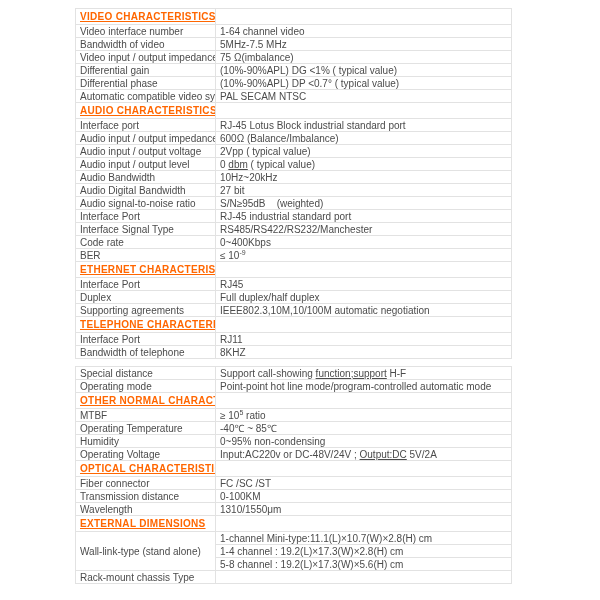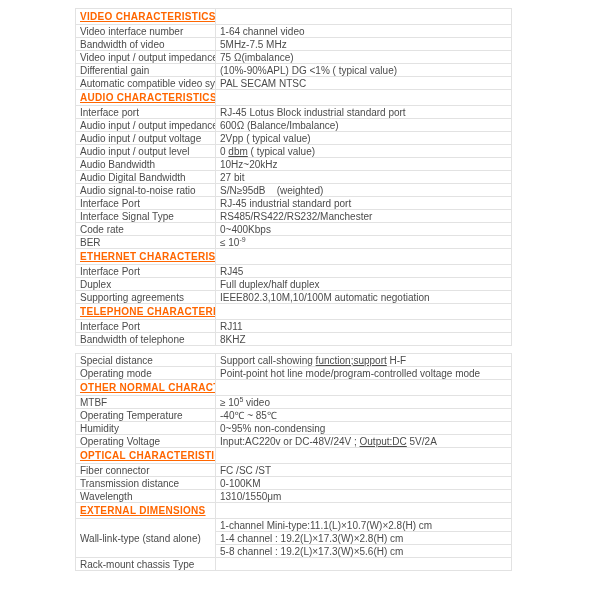--- a/index.html
+++ b/index.html
@@ -51,20 +51,24 @@
         </tr>
         <tr>
           <td class="label-cell">Video input / output impedance</td>
           <td class="value-cell"><span>75 Ω(imbalance)</span></td>
         </tr>
         <tr>
           <td class="label-cell">Differential gain</td>
           <td class="value-cell"><span>(10%-90%APL) DG &lt;1% ( typical value)</span></td>
         </tr>
         <tr>
+          <td class="label-cell">Differential phase</td>
+          <td class="value-cell"><span>(10%-90%APL) DP &lt;0.7° ( typical value)</span></td>
+        </tr>
+        <tr>
           <td class="label-cell">Automatic compatible video system</td>
           <td class="value-cell"><span>PAL SECAM NTSC</span></td>
         </tr>
         <tr>
           <td class="section-cell">AUDIO CHARACTERISTICS</td>
           <td></td>
         </tr>
         <tr>
           <td class="label-cell">Interface port</td>
           <td class="value-cell"><span>RJ-45 Lotus Block industrial standard port</span></td>
@@ -144,29 +148,29 @@
         <col class="c1">
         <col class="c2">
       </colgroup>
     <tbody>
         <tr>
           <td class="label-cell">Special distance</td>
           <td class="value-cell"><span>Support call-showing </span><span class="u">function;support</span><span> H-F</span></td>
         </tr>
         <tr>
           <td class="label-cell">Operating mode</td>
-          <td class="value-cell"><span>Point-point hot line mode/program-controlled voltage mode</span></td>
+          <td class="value-cell"><span>Point-point hot line mode/program-controlled automatic mode</span></td>
         </tr>
         <tr>
           <td class="section-cell">OTHER NORMAL CHARACTERISTICS</td>
           <td></td>
         </tr>
         <tr>
           <td class="label-cell">MTBF</td>
-          <td class="value-cell"><span>≥ 10</span><span class="sup">5</span><span> video</span></td>
+          <td class="value-cell"><span>≥ 10</span><span class="sup">5</span><span> ratio</span></td>
         </tr>
         <tr>
           <td class="label-cell">Operating Temperature</td>
           <td class="value-cell"><span>-40℃ ~ 85℃</span></td>
         </tr>
         <tr>
           <td class="label-cell">Humidity</td>
           <td class="value-cell"><span>0~95% non-condensing</span></td>
         </tr>
         <tr>

